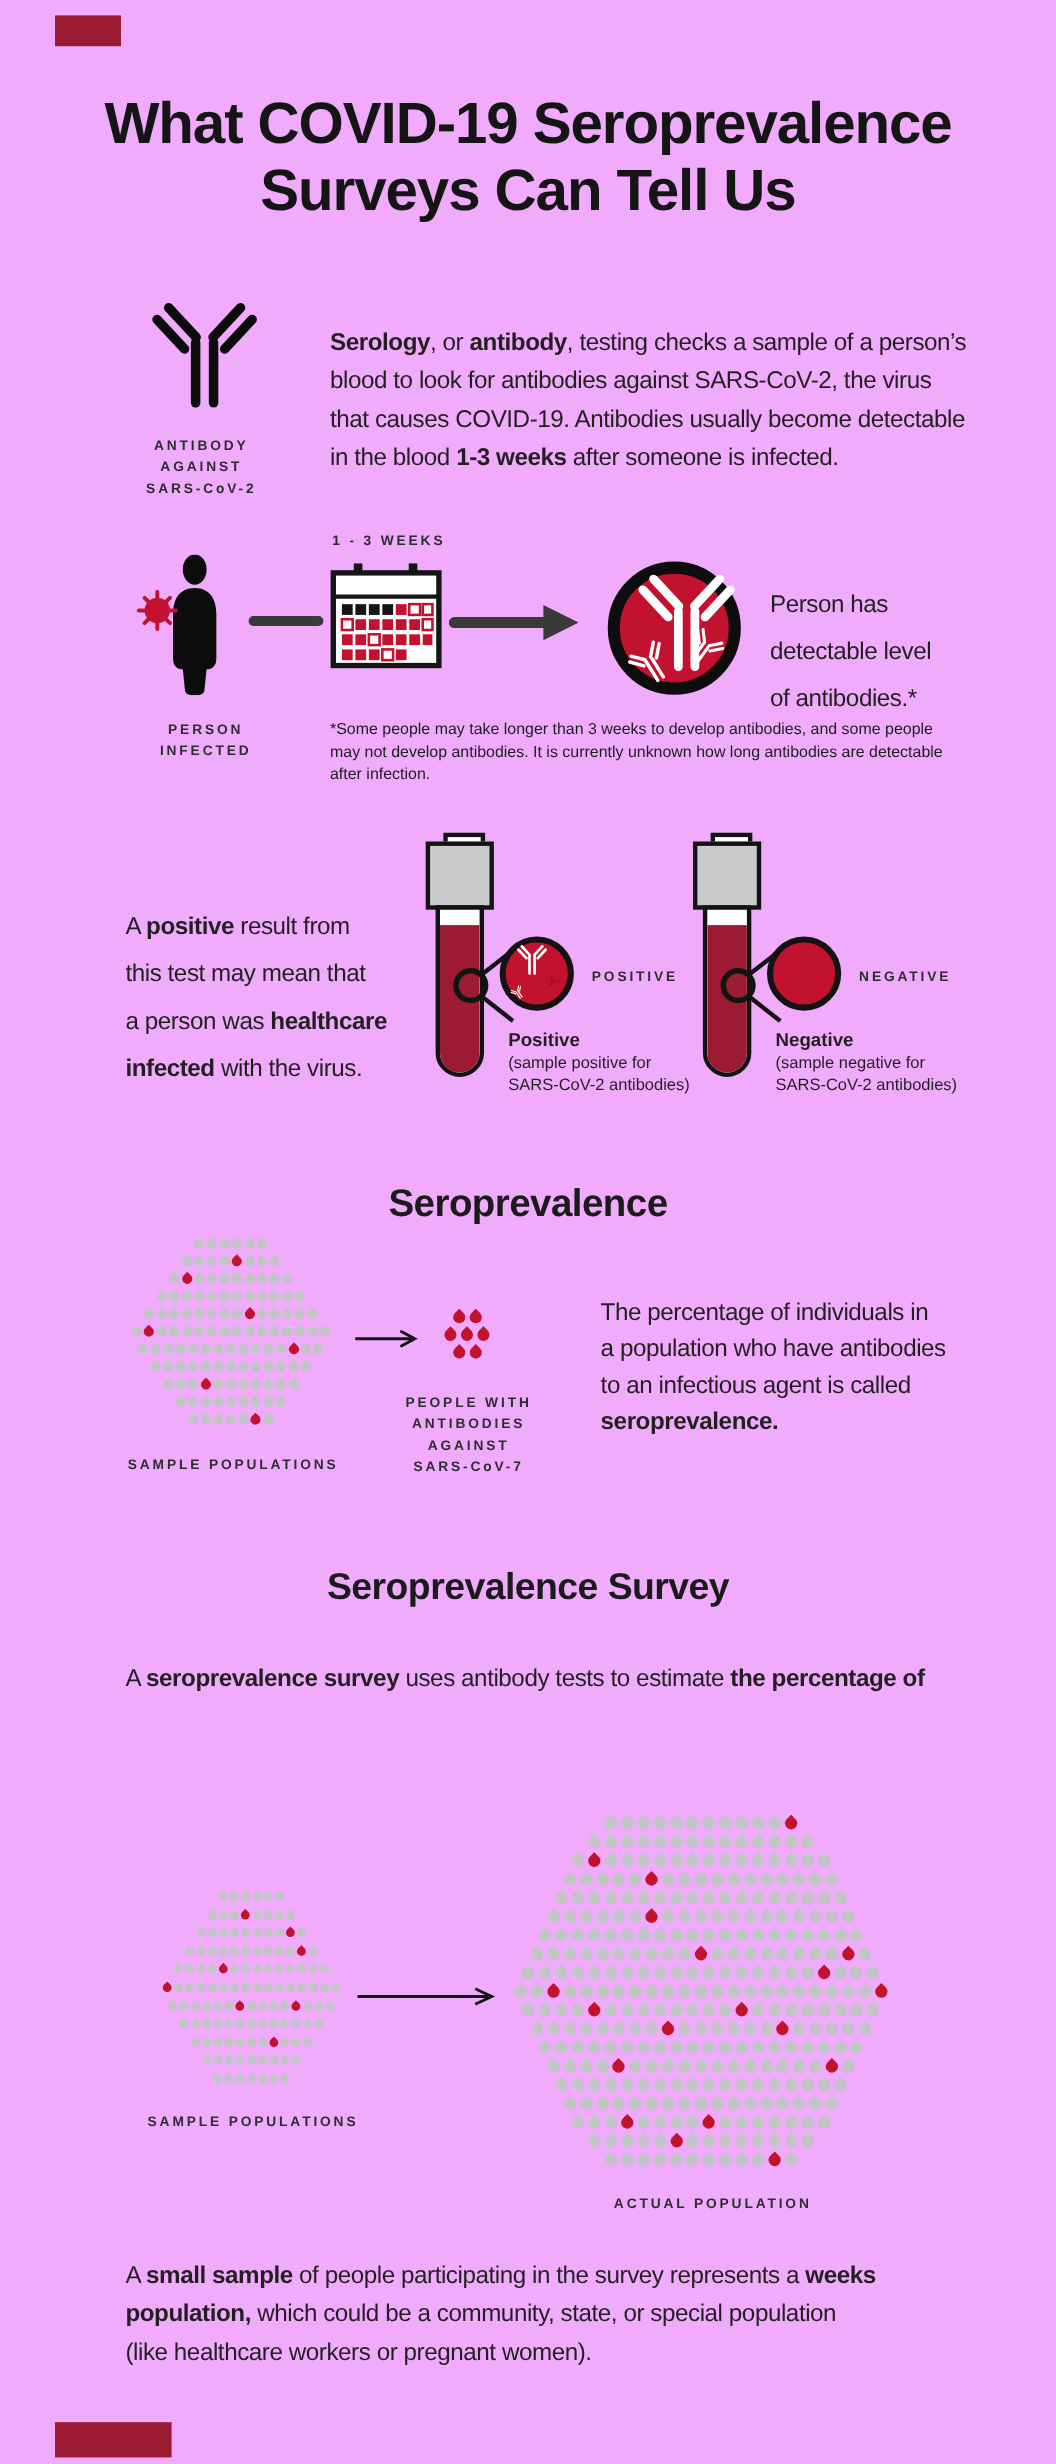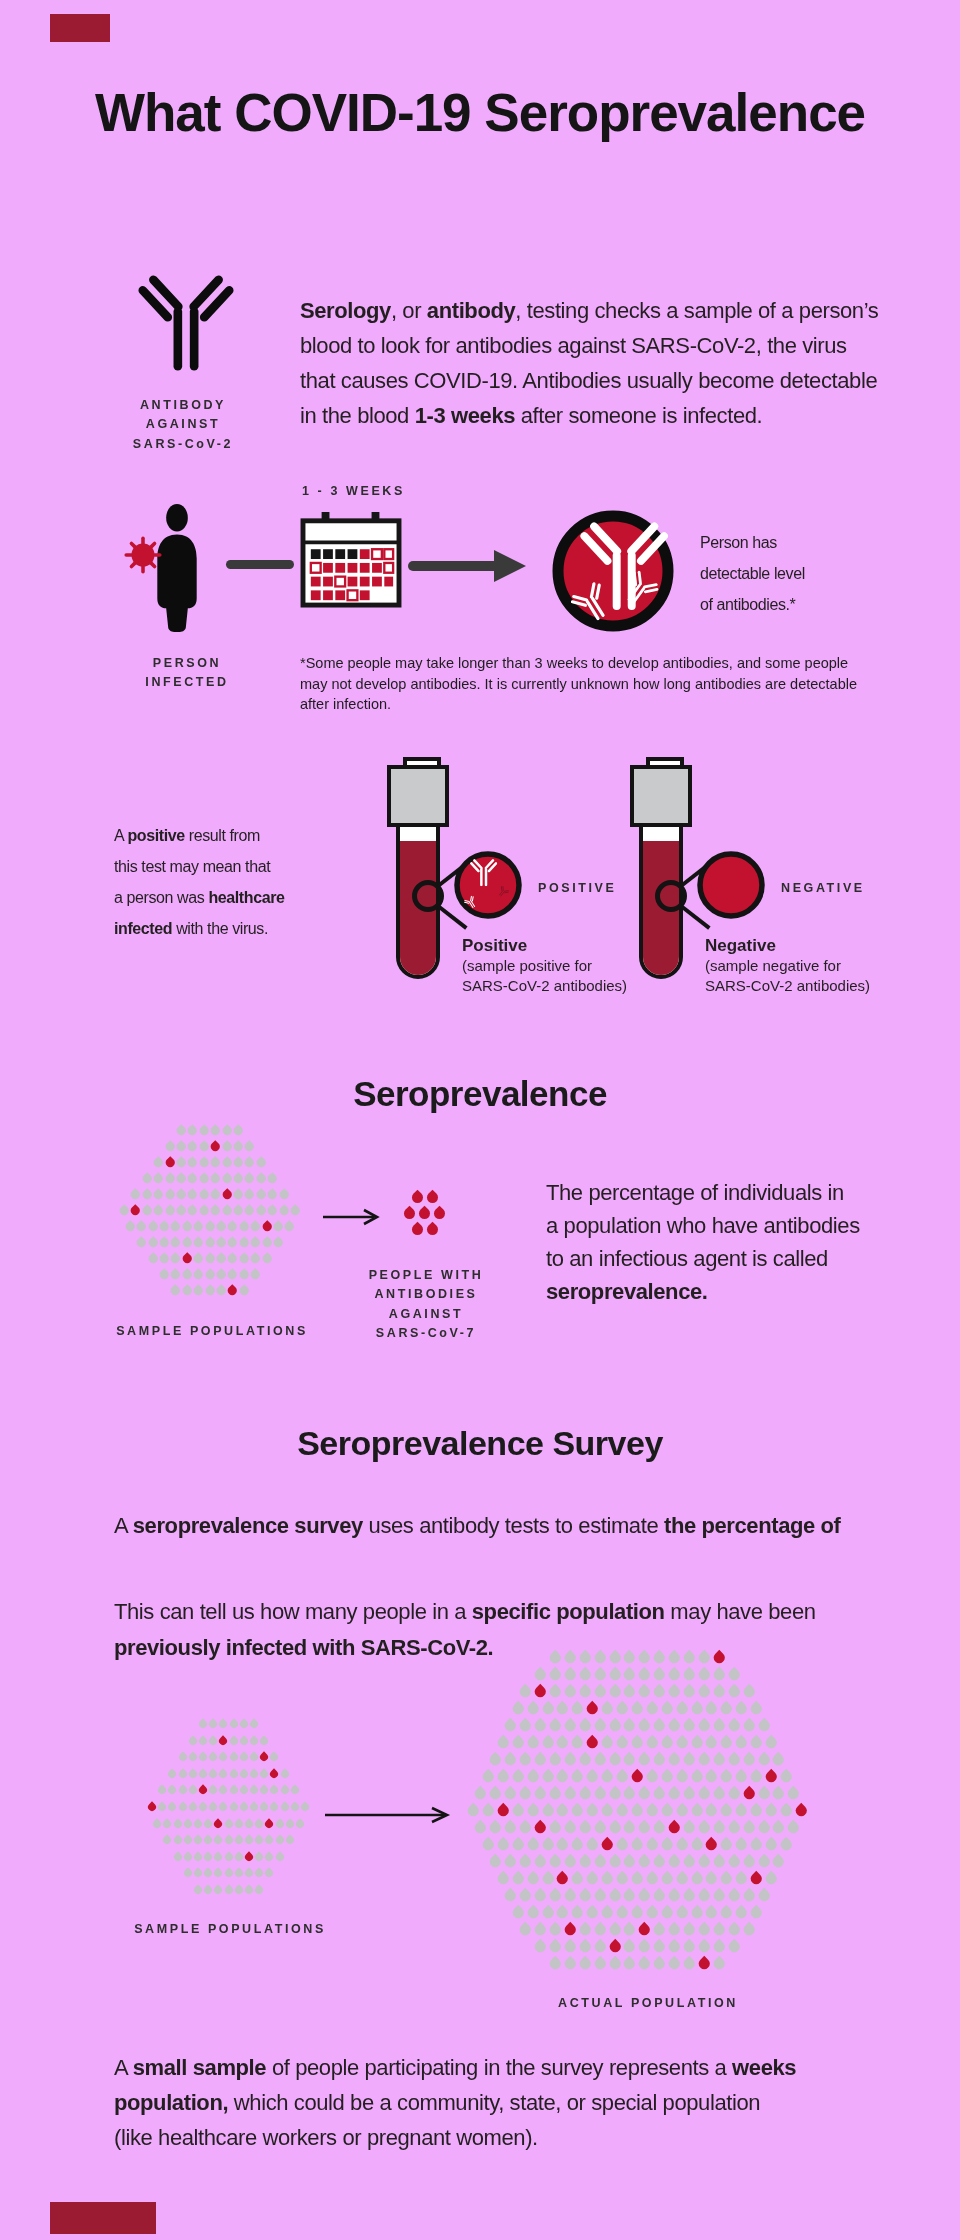--- a/index.html
+++ b/index.html
@@ -5,21 +5,21 @@
   html,body{margin:0;padding:0;background:#fff;}
   #page{position:relative;width:960px;height:2240px;background:#f0abfc;overflow:hidden;
         font-family:"Liberation Sans","DejaVu Sans",sans-serif;color:var(--ink,#231f20);}
   .abs{position:absolute;}
   .bar{background:var(--maroon,#9d1c30);}
   .title{left:0;top:82px;width:960px;text-align:center;font-size:53px;line-height:61px;
          font-weight:700;letter-spacing:-1px;color:#151515;}
   .h2{left:0;width:960px;text-align:center;font-size:35px;font-weight:700;color:#1b1b1b;letter-spacing:-.5px;}
   .body{font-size:22px;line-height:35px;letter-spacing:-.4px;color:#231f20;white-space:pre-line;}
   .body b{font-weight:700;}
-  .smallbody{font-size:16px;line-height:31px;letter-spacing:-.4px;white-space:pre-line;}
+  .smallbody{font-size:22px;line-height:43px;letter-spacing:-.4px;white-space:pre-line;}
   .smallbody b{font-weight:700;}
   .caps{font-size:12.5px;font-weight:700;letter-spacing:2.6px;color:#2d2d2d;line-height:1.55;white-space:pre-line;}
   .center{text-align:center;}
   .footnote{font-size:14.5px;line-height:20.5px;color:#1d1d1d;white-space:pre-line;width:580px;}
   .caption{font-size:15px;line-height:20px;white-space:pre-line;}
   .caption b{font-size:17px;font-weight:700;}
   
   .cluster{position:absolute;}
   .drop{position:absolute;background:var(--drop,#c3c4c6);border-radius:0 50% 50% 50%;transform:rotate(45deg);}
   .drop.red{background:var(--red,#c3122f);}
@@ -49,20 +49,21 @@
         <path d="M41.5,38 L41.5,95"></path>
           <path d="M58.5,38 L58.5,95"></path>
       </g>
     </symbol>
   </svg>
 
   <div class="abs bar" style="left:50px;top:14px;width:60px;height:28px;"></div>
 
   <div class="abs title">
     <div>What COVID-19 Seroprevalence</div>
+    <div>Surveys Can Tell Us</div>
   </div>
 
   <svg class="abs" style="left:138px;top:264px;color:#0c0c0c" width="96" height="118" viewBox="0 0 100 100">
       <use href="#ab"></use>
     </svg>
   <div class="abs caps center" style="left:103px;top:396px;width:160px;">ANTIBODY
 AGAINST
 SARS-CoV-2</div>
   <div class="abs body" style="left:300px;top:293px;width:600px;"><b>Serology</b>, or <b>antibody</b>, testing checks a sample of a person’s<br>blood to look for antibodies against SARS-CoV-2, the virus<br>that causes COVID-19. Antibodies usually become detectable<br>in the blood <b>1-3 weeks</b> after someone is infected.</div>
 
@@ -335,21 +336,20 @@
   <div class="abs caps center" style="left:358px;top:1266px;width:136px;">PEOPLE WITH
 ANTIBODIES
 AGAINST
 SARS-CoV-7</div>
 
   <div class="abs body" style="left:546px;top:1176px;width:340px;line-height:33px;">The percentage of individuals in<br>a population who have antibodies<br>to an infectious agent is called<br><b>seroprevalence.</b></div>
 
   <div class="abs h2" style="top:1424px;font-size:34px;">Seroprevalence Survey</div>
 
   <div class="abs body" style="left:114px;top:1508px;width:740px;line-height:36px;">A <b>seroprevalence survey</b> uses antibody tests to estimate <b>the percentage of</b><br></div>
-  <div class="abs body" style="left:114px;top:1594px;width:740px;line-height:36px;">This can tell us how many people in a <b>specific population</b> may have been<br><b>previously infected with SARS-CoV-2.</b></div>
 
   <div class="cluster" style="left: 148px; top: 1720px; width: 163.2px; height: 182.6px;">
       <div class="drop" style="height: 8px; width: 8px; left: 51px; top: 0px;"></div>
       <div class="drop" style="height: 8px; width: 8px; left: 61.2px; top: 0px;"></div>
       <div class="drop" style="height: 8px; width: 8px; left: 71.4px; top: 0px;"></div>
       <div class="drop" style="height: 8px; width: 8px; left: 81.6px; top: 0px;"></div>
       <div class="drop" style="height: 8px; width: 8px; left: 91.8px; top: 0px;"></div>
       <div class="drop" style="height: 8px; width: 8px; left: 102px; top: 0px;"></div>
       <div class="drop" style="height: 8px; width: 8px; left: 40.8px; top: 16.6px;"></div>
       <div class="drop" style="height: 8px; width: 8px; left: 51px; top: 16.6px;"></div>

